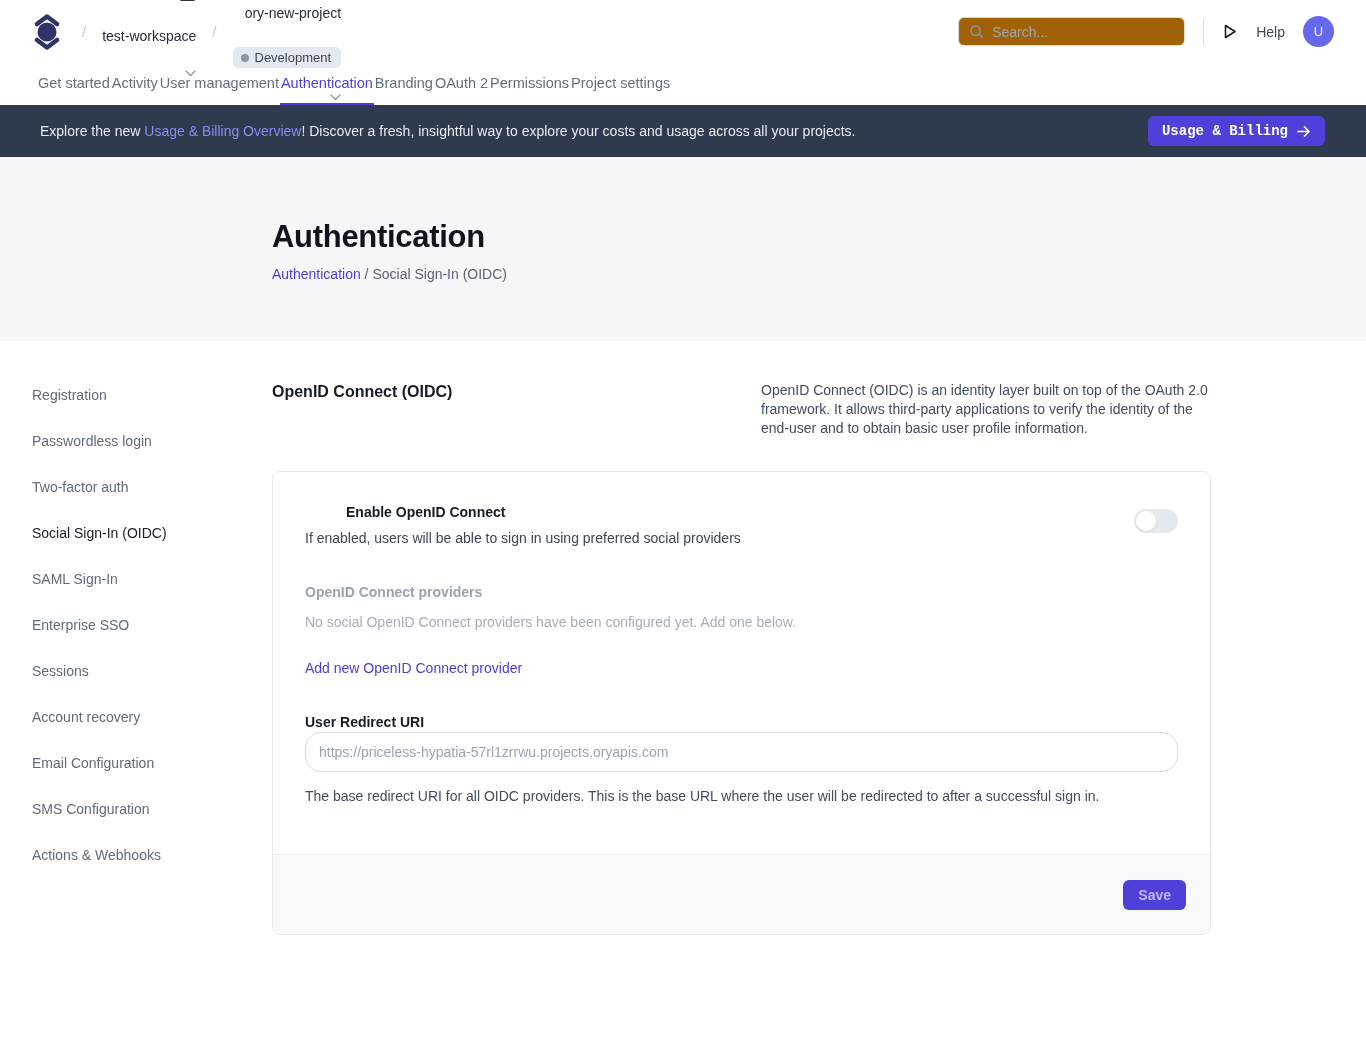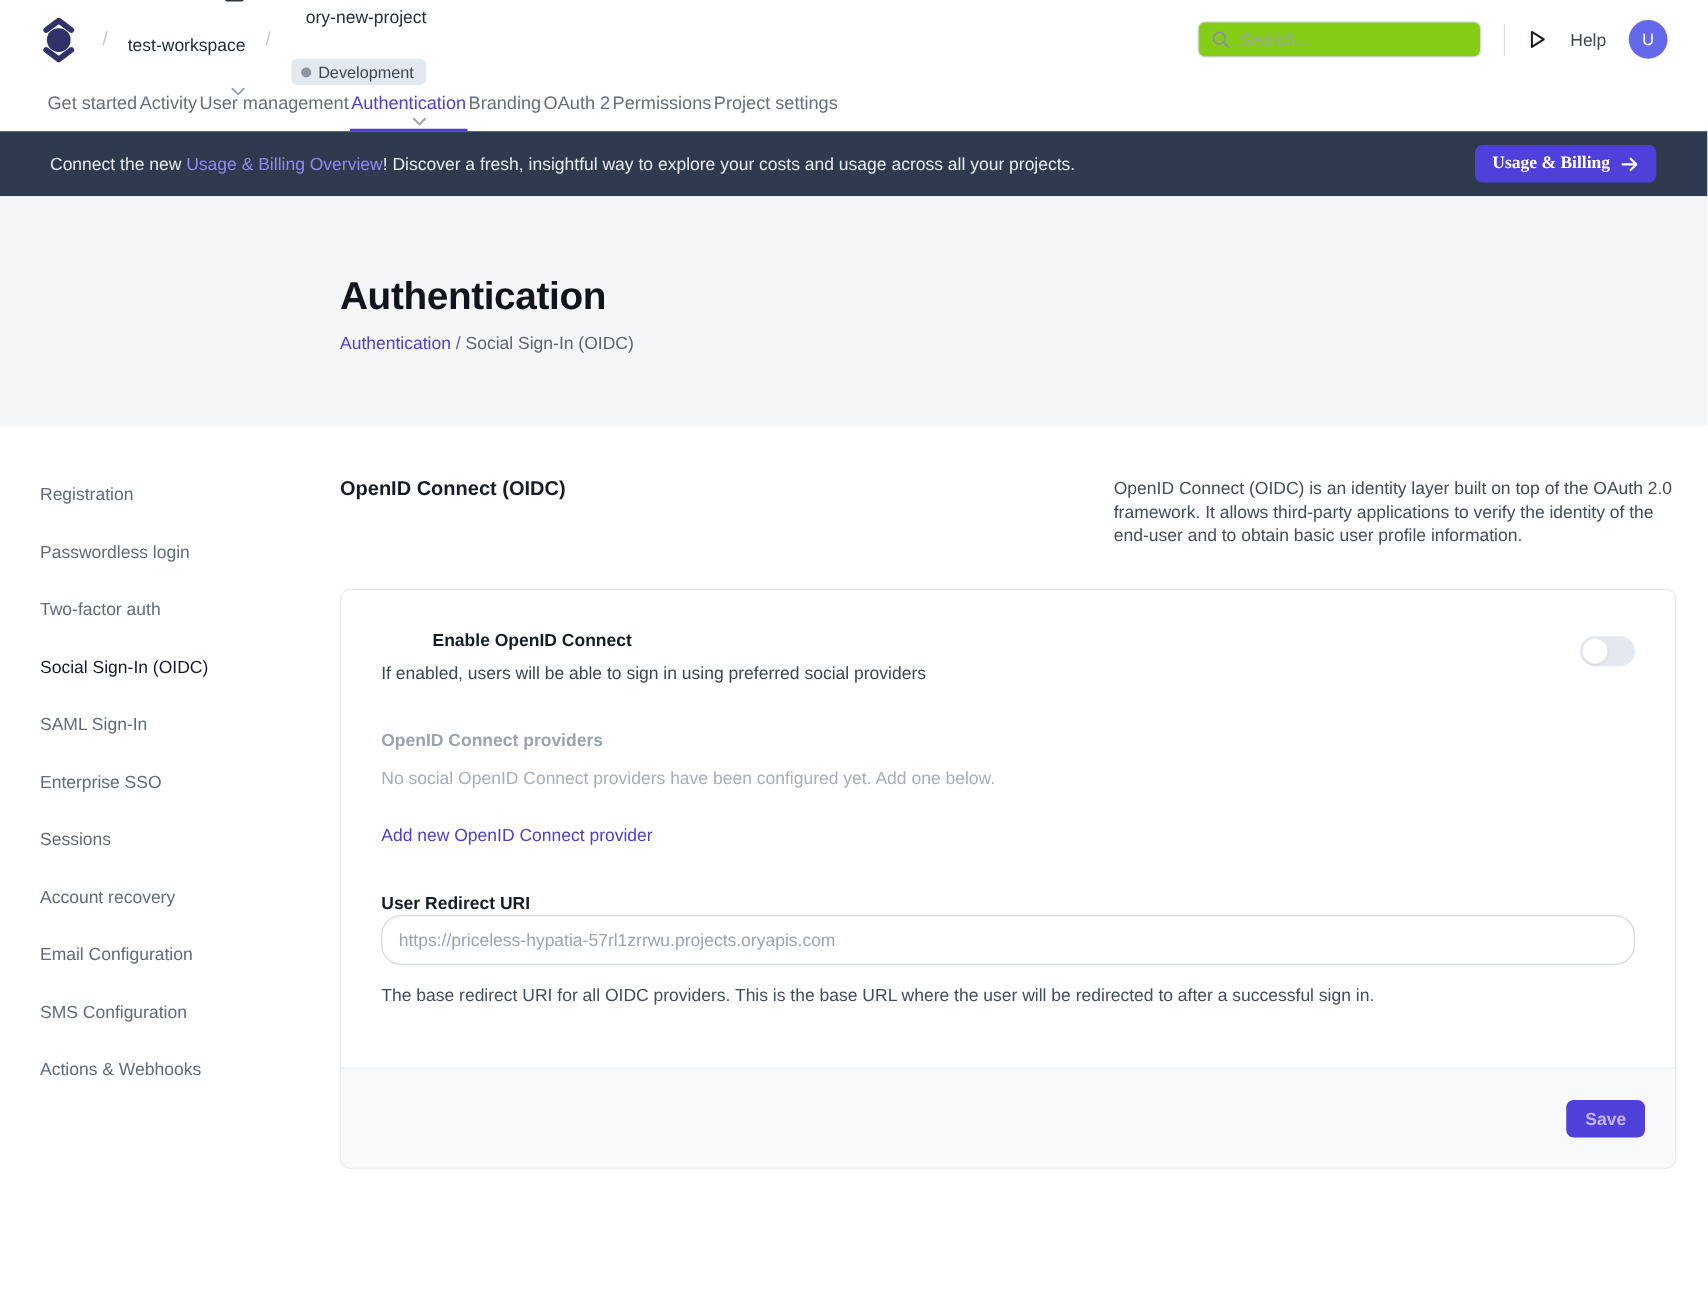--- a/index.html
+++ b/index.html
@@ -49,21 +49,21 @@
     font-size:13px;
     padding:3px 10px 3px 8px;
     border-radius:5px;
   }
   .badge .dot{width:8px;height:8px;border-radius:50%;background:#8b95a6;}
   .topbar-right{display:flex;align-items:center;gap:18px;}
   .search-box{
     display:flex;align-items:center;gap:8px;
     width:227px;height:29px;
     border:1px solid #d5dae1;border-radius:6px;
-    padding:0 10px;background:#84cc16;
+    padding:0 10px;background:#a16207;
   }
   .search-box input{
     border:none;outline:none;flex:1;font-size:14px;
     font-family:"Liberation Sans", sans-serif;
     color:var(--text-primary);background:transparent;
   }
   .search-box input::placeholder{color:#9ca6b2;}
   .v-divider{width:1px;height:26px;background:#d9dee4;}
   .help-link{font-size:14px;color:#3c4554;cursor:pointer;}
   .avatar{
@@ -93,40 +93,40 @@
     padding:0 41px 0 40px;
   }
   .banner-text{color:#e8ebef;font-size:14px;flex:1;}
   .banner-text a{color:var(--accent-light);text-decoration:none;cursor:pointer;}
   .banner-btn{
     display:flex;align-items:center;gap:9px;
     background:#4f40da;color:#fff;
     border:none;border-radius:6px;
     height:30px;padding:0 14px;
     font-size:14px;font-weight:600;
-    font-family:Liberation Serif, serif;
+    font-family:Liberation Mono, monospace;
     cursor:pointer;
   }
 
   
   .hero{background:var(--hero-bg);height:184px;padding:62px 0 0 272px;}
   .hero-title{font-size:31px;font-weight:700;color:#10141c;letter-spacing:-0.3px;}
   .hero-crumbs{margin-top:11px;font-size:14px;color:#5b6472;}
   .hero-crumbs a{color:var(--accent);text-decoration:none;cursor:pointer;}
 
   
   .content{display:flex;padding:40px 0 60px 32px;background:#fff;}
   .sidebar{width:240px;flex-shrink:0;}
   .side-item{
     font-size:14px;color:var(--sidebar-text);
     margin-bottom:18px;line-height:14px;
     padding:7px 0;cursor:pointer;
   }
   .side-item.active{color:#141c28;font-weight:500;}
-  .main{width:1069px;}
+  .main{width:939px;}
 
   .main-header{display:flex;justify-content:space-between;align-items:flex-start;margin-bottom:33px;}
   .section-title{font-size:16px;font-weight:700;color:#141c28;padding-top:2px;}
   .section-desc{width:450px;font-size:14px;line-height:19px;color:#414d5e;}
 
   
   .card{
     border:1px solid var(--border);
     border-radius:8px;
     background:#fff;
@@ -250,21 +250,21 @@
   <span class="tab">Activity</span>
   <span class="tab">User management</span>
   <span class="tab active">Authentication</span>
   <span class="tab">Branding</span>
   <span class="tab">OAuth 2</span>
   <span class="tab">Permissions</span>
   <span class="tab">Project settings</span>
 </nav>
 
 <div class="banner">
-  <div class="banner-text"><span>Connect the new </span><a>Usage &amp; Billing Overview</a><span>! Discover a fresh, insightful way to explore your costs and usage across all your projects.</span></div>
+  <div class="banner-text"><span>Explore the new </span><a>Usage &amp; Billing Overview</a><span>! Discover a fresh, insightful way to explore your costs and usage across all your projects.</span></div>
   <button class="banner-btn">
     <span>Usage &amp; Billing</span>
     <span>
       <svg width="14" height="13" viewBox="0 0 14 13">
           <path d="M1 6.5 H12 M7.5 2 L12 6.5 L7.5 11" fill="none" stroke="#fff" stroke-width="1.7" stroke-linecap="round" stroke-linejoin="round"></path>
         </svg>
     </span>
   </button>
 </div>
 

